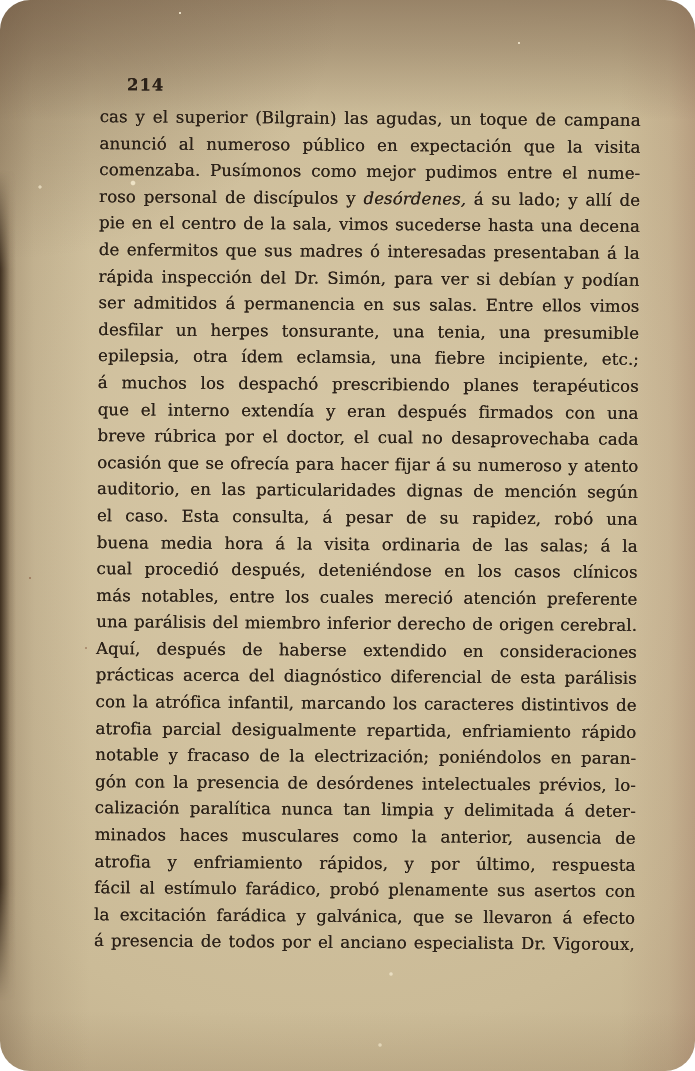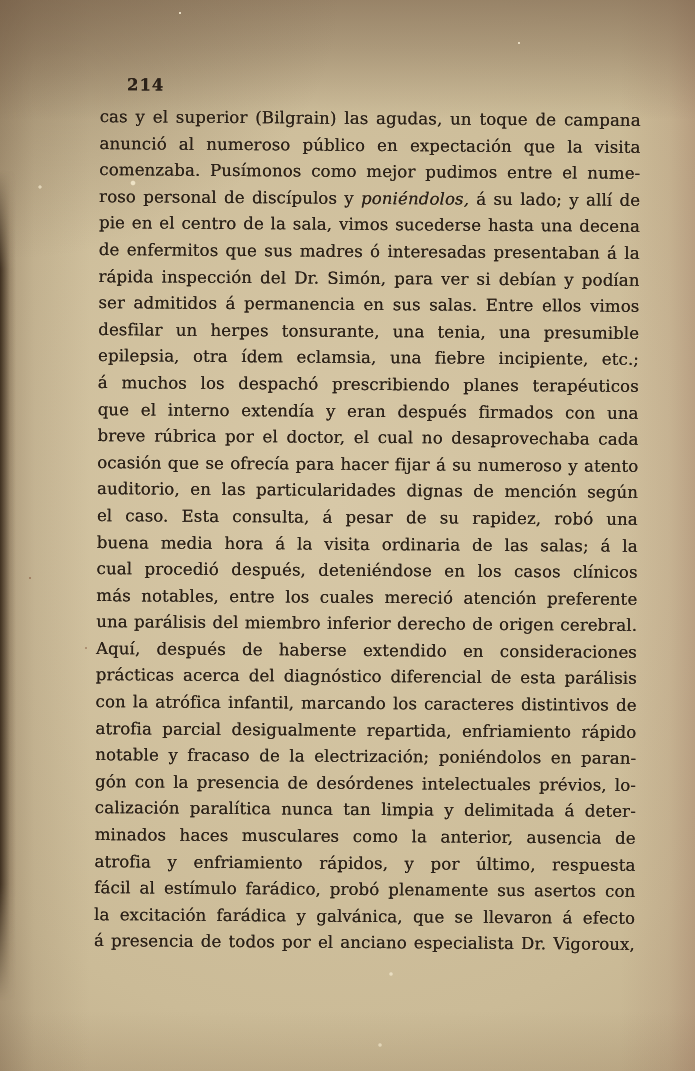--- a/index.html
+++ b/index.html
@@ -36,20 +36,21 @@
       
       linear-gradient(to bottom, rgba(118,94,72,0.60) 0px, rgba(118,94,72,0.38) 48px, rgba(118,94,72,0.0) 120px),
       
       linear-gradient(to left, rgba(146,103,85,0.34) 0px, rgba(146,103,85,0.14) 26px, rgba(146,103,85,0.0) 75px),
       
       linear-gradient(to right, rgba(104,80,58,0.35) 0px, rgba(104,80,58,0.12) 34px, rgba(104,80,58,0.0) 90px),
       
       linear-gradient(to top, rgba(148,124,92,0.25) 0px, rgba(148,124,92,0.0) 60px),
       
       radial-gradient(ellipse 130% 90% at 48% 47%, var(--paper-center) 0%, var(--paper-mid) 55%, var(--paper-edge) 100%);
+    border-radius: 30px;
   }
   
   .binding-strip {
     position: absolute;
     left: 0; top: 170px; bottom: 70px; width: 16px;
     background: linear-gradient(to right, rgba(44,30,17,0.85) 0px, rgba(56,40,24,0.55) 5px, rgba(80,58,38,0.22) 10px, rgba(80,58,38,0) 16px);
     -webkit-mask-image: linear-gradient(to bottom, transparent 0%, #000 12%, #000 86%, transparent 100%);
             mask-image: linear-gradient(to bottom, transparent 0%, #000 12%, #000 86%, transparent 100%);
   }
   .content {
@@ -84,21 +85,21 @@
 <body>
 
 <div class="photo">
   <div class="binding-strip"></div>
   <div class="content">
     <div class="page-number">214</div>
     <div class="text-block">
         <div class="text-line"><span>cas y el superior (Bilgrain) las agudas, un toque de campana</span></div>
         <div class="text-line"><span>anunció al numeroso público en expectación que la visita</span></div>
         <div class="text-line"><span>comenzaba. Pusímonos como mejor pudimos entre el nume-</span></div>
-        <div class="text-line"><span>roso personal de discípulos y </span><em>poniéndolos,</em><span> á su lado; y allí de</span></div>
+        <div class="text-line"><span>roso personal de discípulos y </span><em>desórdenes,</em><span> á su lado; y allí de</span></div>
         <div class="text-line"><span>pie en el centro de la sala, vimos sucederse hasta una decena</span></div>
         <div class="text-line"><span>de enfermitos que sus madres ó interesadas presentaban á la</span></div>
         <div class="text-line"><span>rápida inspección del Dr. Simón, para ver si debían y podían</span></div>
         <div class="text-line"><span>ser admitidos á permanencia en sus salas. Entre ellos vimos</span></div>
         <div class="text-line"><span>desfilar un herpes tonsurante, una tenia, una presumible</span></div>
         <div class="text-line"><span>epilepsia, otra ídem eclamsia, una fiebre incipiente, etc.;</span></div>
         <div class="text-line"><span>á muchos los despachó prescribiendo planes terapéuticos</span></div>
         <div class="text-line"><span>que el interno extendía y eran después firmados con una</span></div>
         <div class="text-line"><span>breve rúbrica por el doctor, el cual no desaprovechaba cada</span></div>
         <div class="text-line"><span>ocasión que se ofrecía para hacer fijar á su numeroso y atento</span></div>

